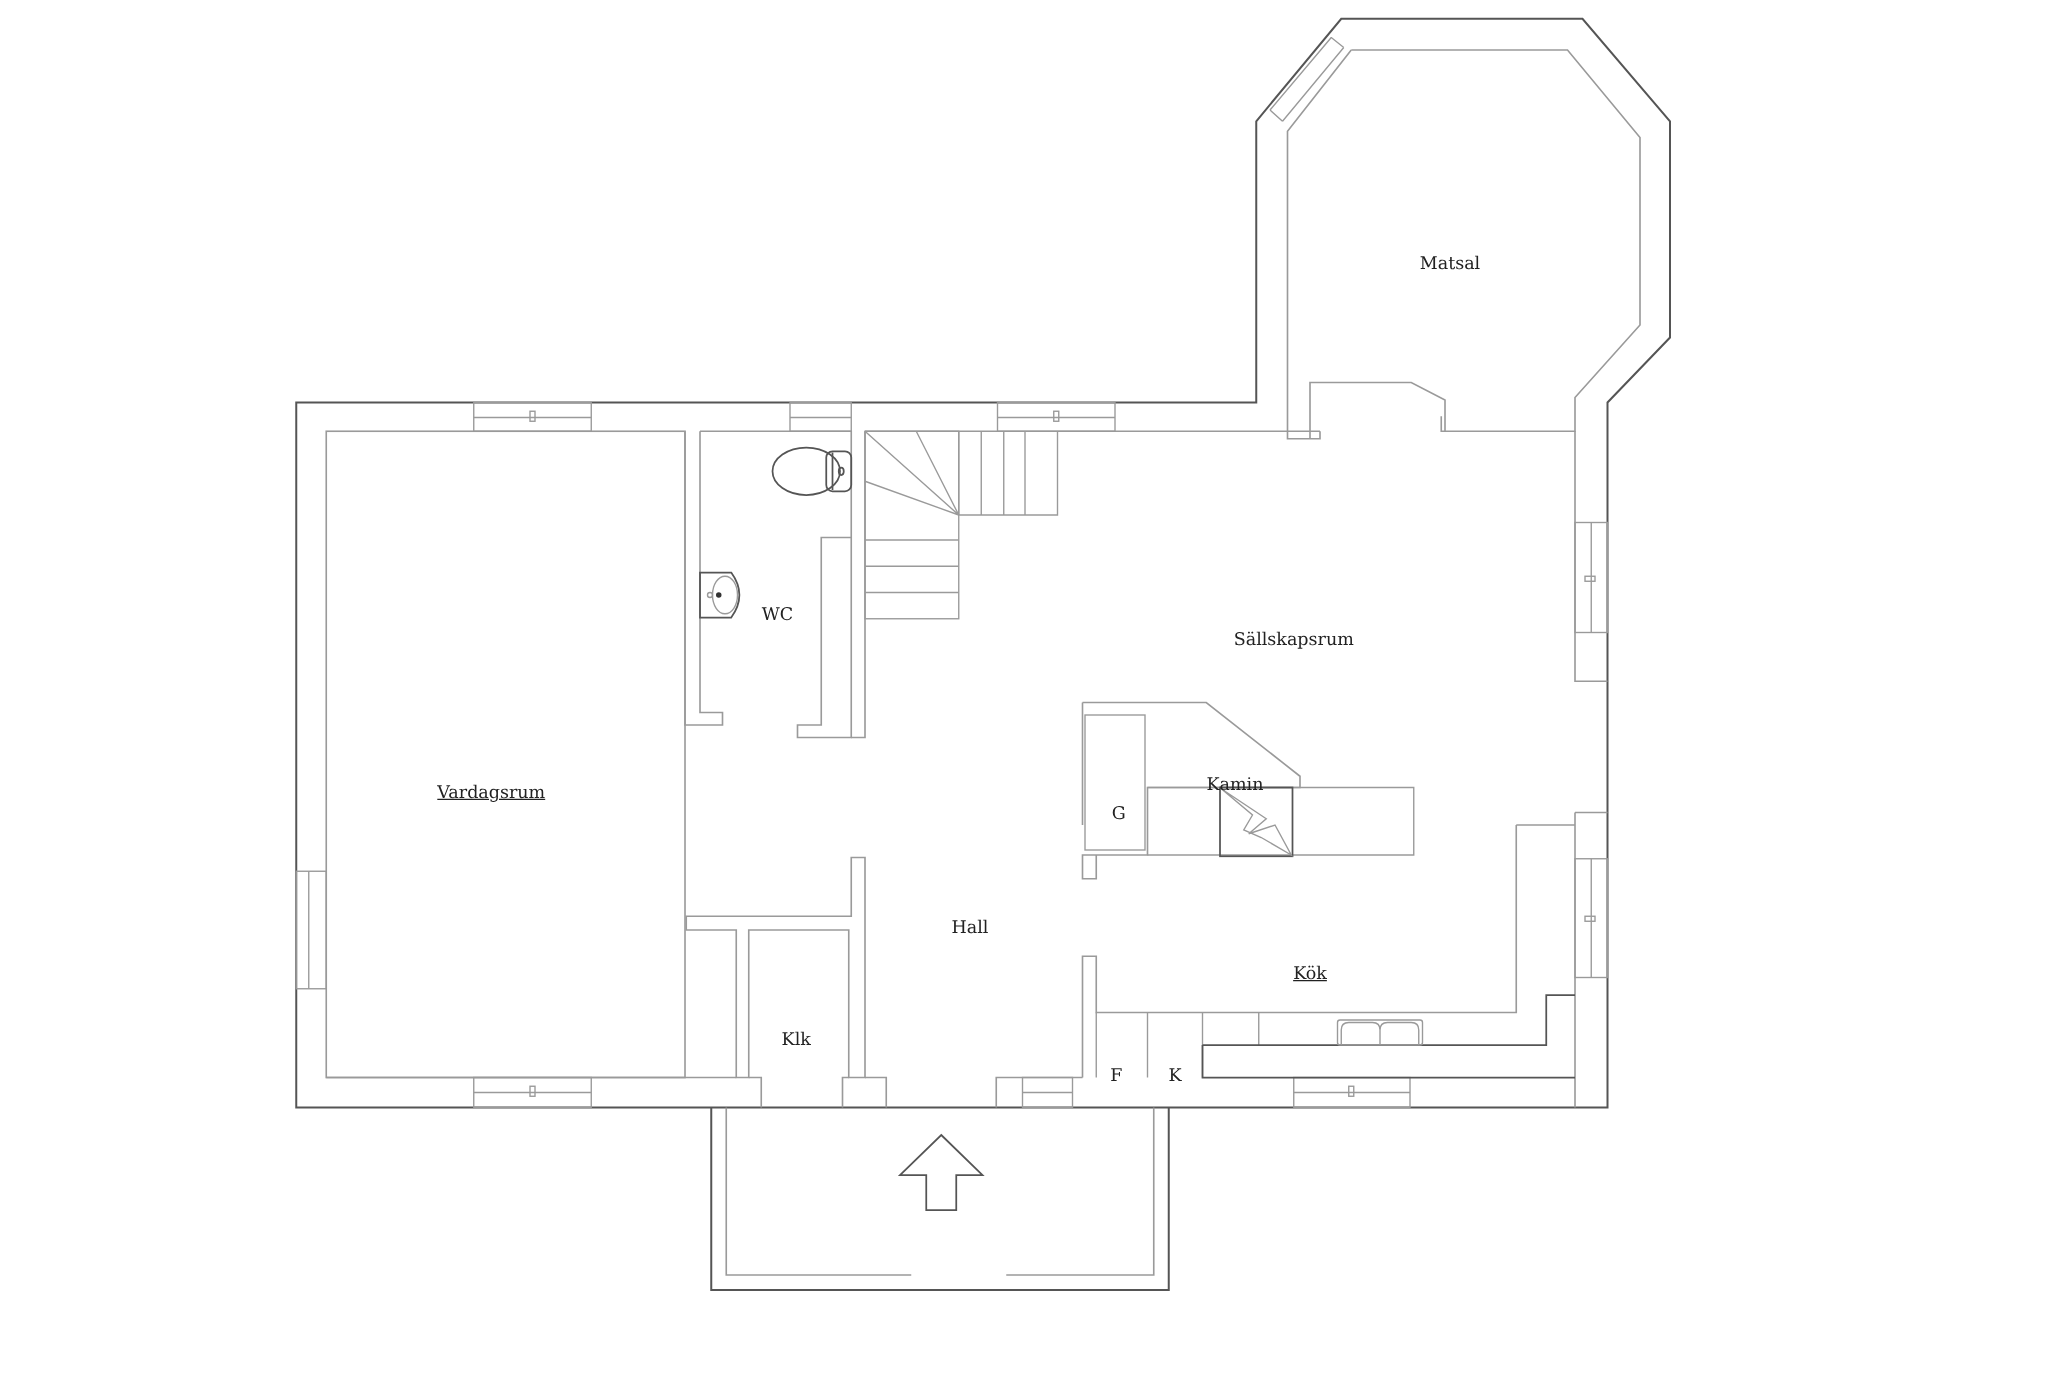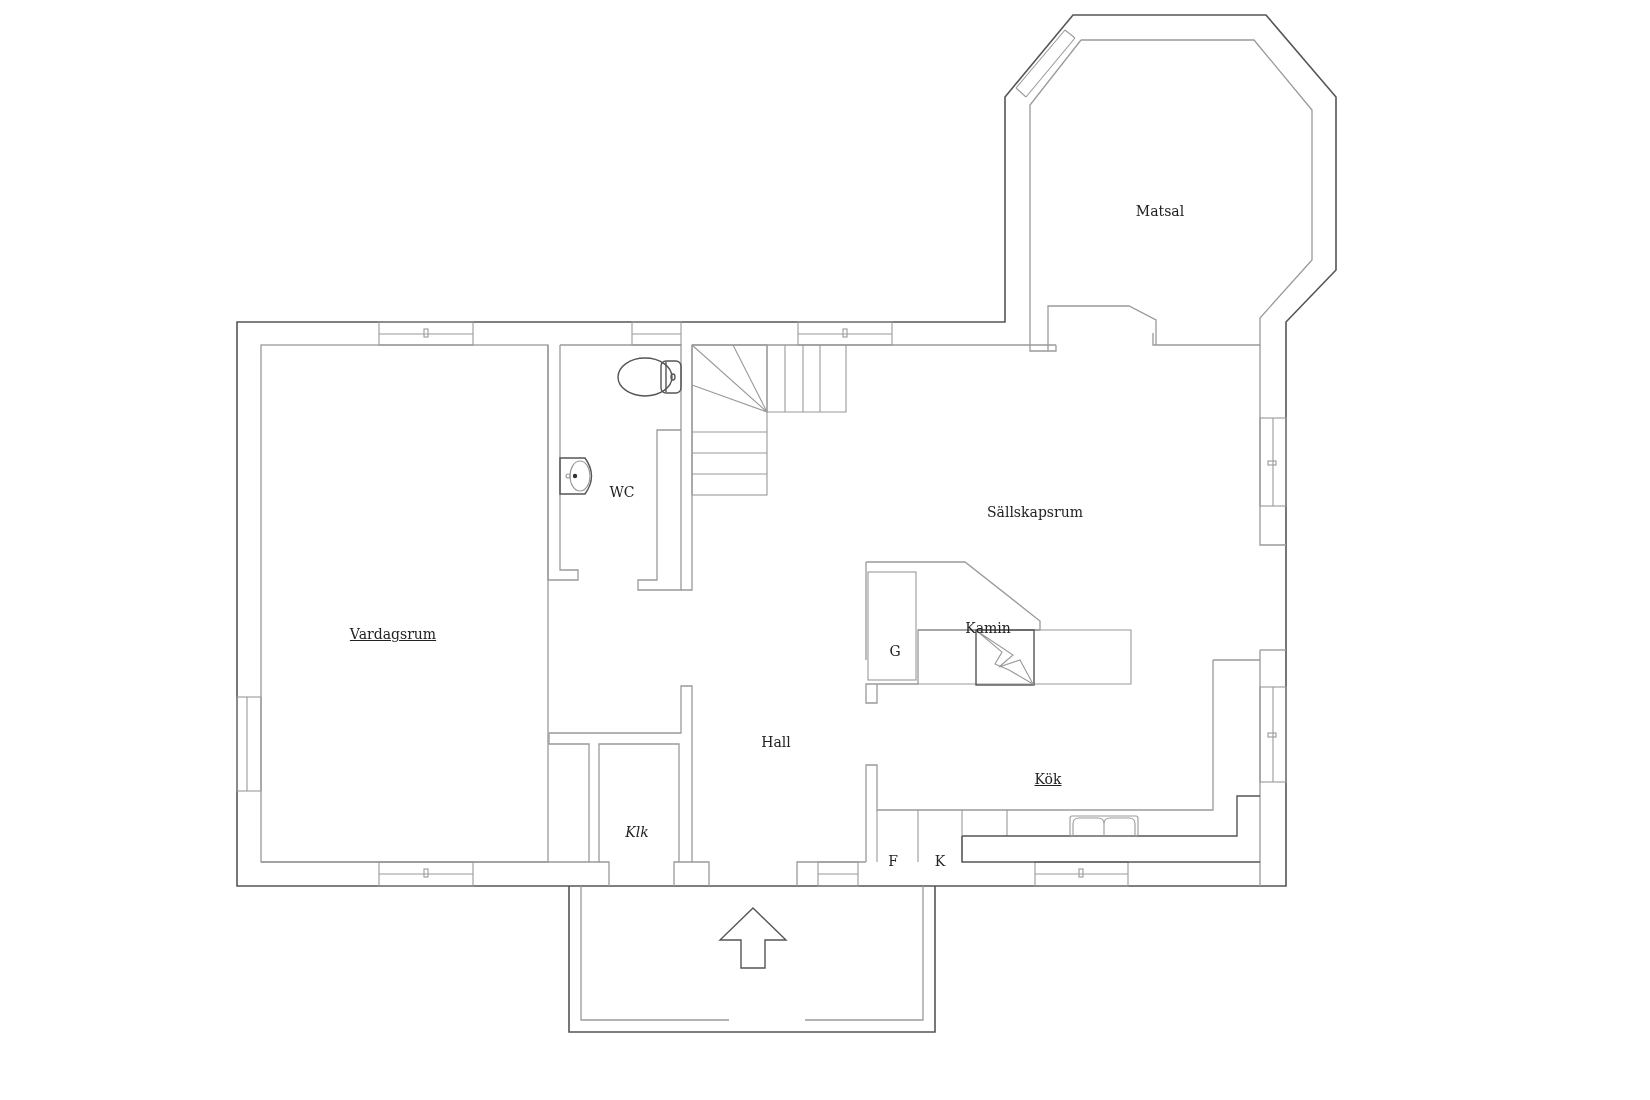--- a/index.html
+++ b/index.html
@@ -143,18 +143,18 @@
     <path class="dark" d="M753,908 L786,940 L765,940 L765,968 L741,968 L741,940 L720,940 Z"></path>
   </g>
 </svg>
 
 <div class="label" style="left:1160px; top:187px;">Matsal</div>
 <div class="label" style="left:1035px; top:488px;">Sällskapsrum</div>
 <div class="label" style="left:622px; top:468px;">WC</div>
 <div class="label" style="left:393px; top:610px;text-decoration:underline;">Vardagsrum</div>
 <div class="label" style="left:776px; top:718px;">Hall</div>
 <div class="label" style="left:1048px; top:755px;text-decoration:underline;">Kök</div>
-<div class="label" style="left:637px; top:808px;font-style:italic;">Klk</div>
+<div class="label" style="left:637px; top:808px;">Klk</div>
 
 <div class="label" style="left:988px; top:604px;">Kamin</div>
 <div class="label" style="left:895px; top:627px;">G</div>
 <div class="label" style="left:893px; top:837px;">F</div>
 <div class="label" style="left:940px; top:837px;">K</div>
 
 </body></html>

